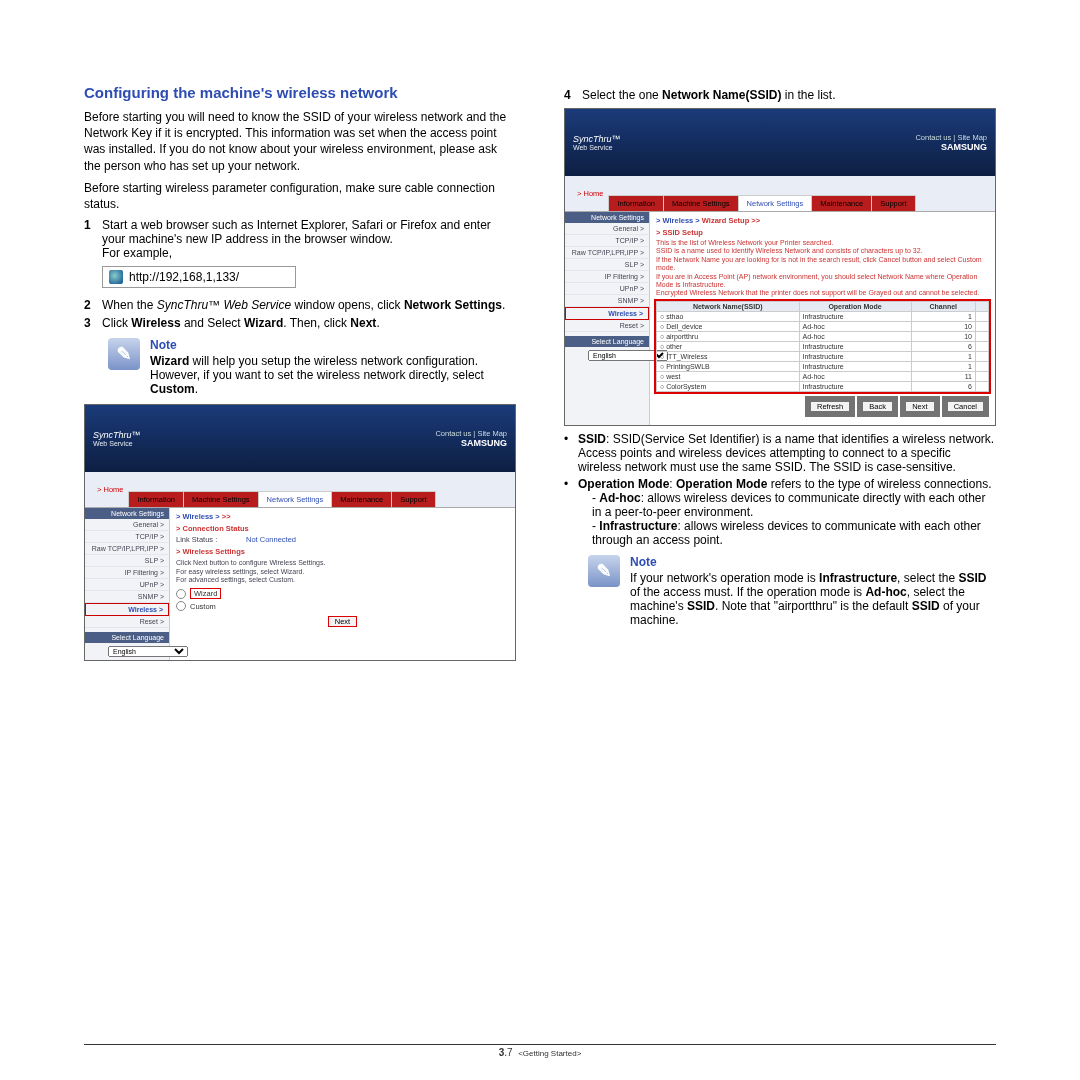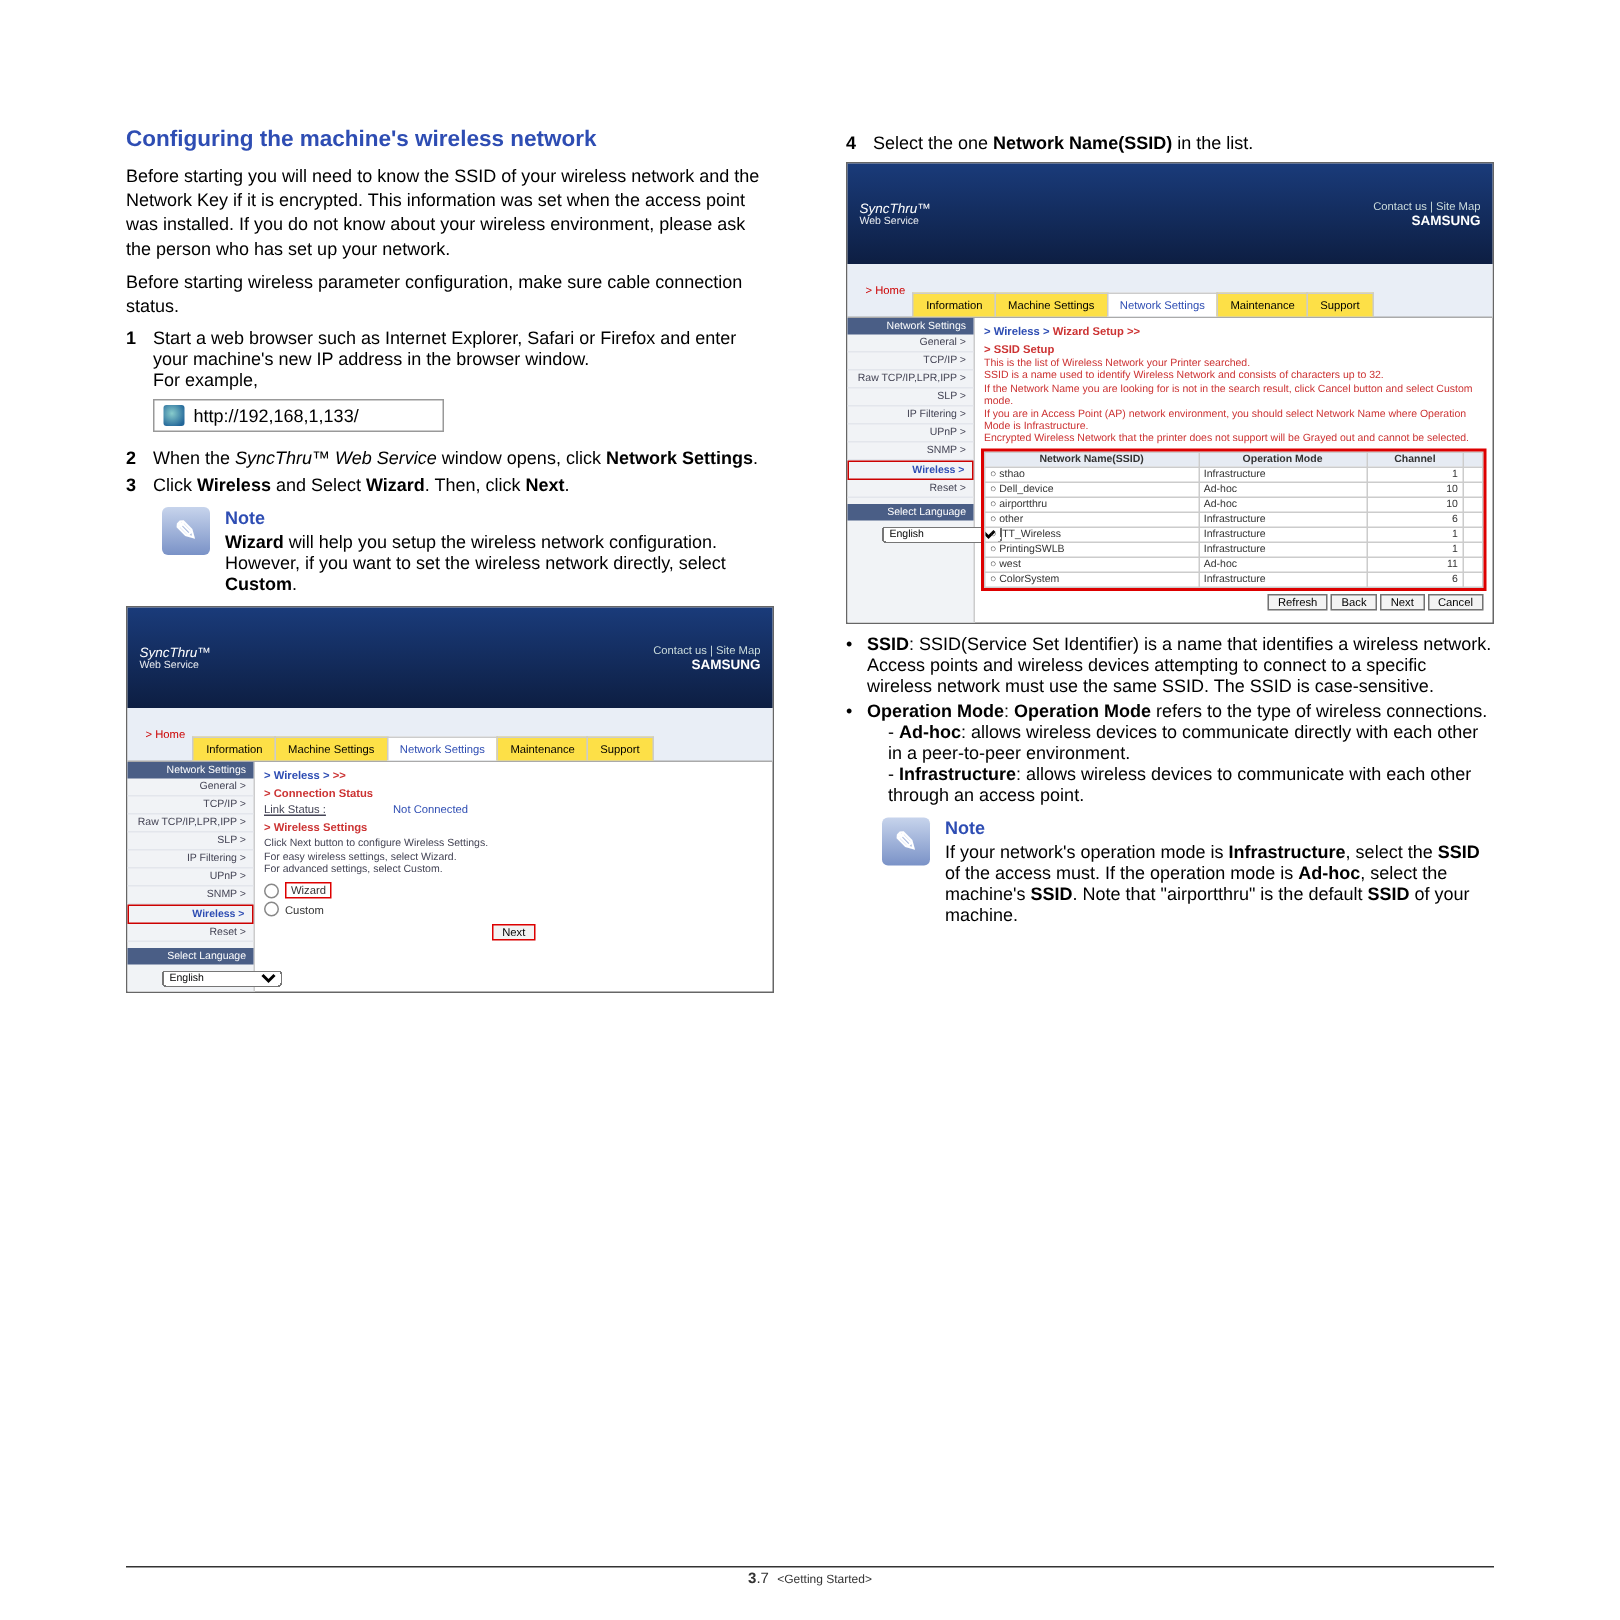--- a/index.html
+++ b/index.html
@@ -76,49 +76,49 @@
   .app-title small { font-size: 7px; opacity: .9; display:block; line-height:1; font-style:normal;}
   .app-tabs {
     display:flex;
     background:#e9eef6;
     border-bottom:1px solid #aaa;
     padding-left:6px;
     font-size: 7.5px;
     align-items:flex-end;
   }
   .app-tabs .home { color:#c00; padding:13px 6px; }
-  .app-tabs .tab { padding:3px 8px; border:1px solid #ccc; border-bottom:none; background:#fde047; margin-left:-1px;}
+  .app-tabs .tab { padding:3px 8px; border:1px solid #ccc; border-bottom:none; background:#b91c1c; margin-left:-1px;}
   .app-tabs .tab.active { background:#fff; color:#2e4db3; }
   .app-body { display:flex; }
   .app-side {
     width: 84px;
     background:#f1f3f6;
     border-right:1px solid #ccc;
   }
   .side-head { background:#4a5e86; color:#fff; text-align:right; padding:2px 5px; font-size:7px;}
   .side-item { text-align:right; padding:2px 5px; border-bottom:1px solid #e3e6ec; color:#445; font-size:7px;}
   .side-item.active { color:#2e4db3; font-weight:bold; border:1px solid #c00;}
   .side-group-label {background:#4a5e86;color:#fff;text-align:right;padding:2px 5px;font-size:7px;margin-top:4px;}
   .lang { padding:3px;margin-left:20px; }
   .lang select {font-size:7px; width:80px;}
 
   .app-main { flex:1; padding:4px 6px; font-size:7.5px; color:#333;}
   .crumb { color:#2e4db3; font-weight:bold; margin-bottom:2px;}
   .crumb .red { color:#c33; }
   .section-red { color:#c33; font-weight:bold; margin:3px 0 2px;}
   .hint-red { color:#c33; font-size:7px; line-height:1.2;}
   .pair { display:flex; margin:2px 0;}
-  .pair .k {width:86px;color:#445;text-decoration:underline;}
+  .pair .k {width:70px;color:#445;}
   .pair .v {color:#2e4db3;}
   .blurb {color:#445;margin:3px 0;font-size:7px; line-height:1.2;}
   .radio-row { padding:1px 0; display:flex; align-items:center; gap:4px;}
   .radio-row .rd { width:8px;height:8px;border:1px solid #888;border-radius:50%; display:inline-block;}
   .hi-red { border:1px solid #d00; display:inline-block; padding:0 3px;}
   .btnrow { text-align:center; padding:4px 0;}
-  .btn { font-size:7.5px; padding:0 6px; border:1px solid #737373; background:#f3f3f3;}
+  .btn { font-size:7.5px; padding:0 6px; border:6px solid #737373; background:#f3f3f3;}
   .btnrow .btn.hi { border:1px solid #d00;}
   .btnrow2 { text-align:right; padding:4px 0;}
 
   
   .ssid-table { width:100%; border-collapse:collapse; font-size:7px; margin-top:3px;}
   .ssid-table th, .ssid-table td { border:1px solid #ccc; padding:1px 3px;}
   .ssid-table th { background:#e6ebf3; text-align:center;}
   .ssid-table td.name { text-align:left;}
   .ssid-table td.ch { text-align:right;}
   .redbox { outline: 2px solid #d00; }

